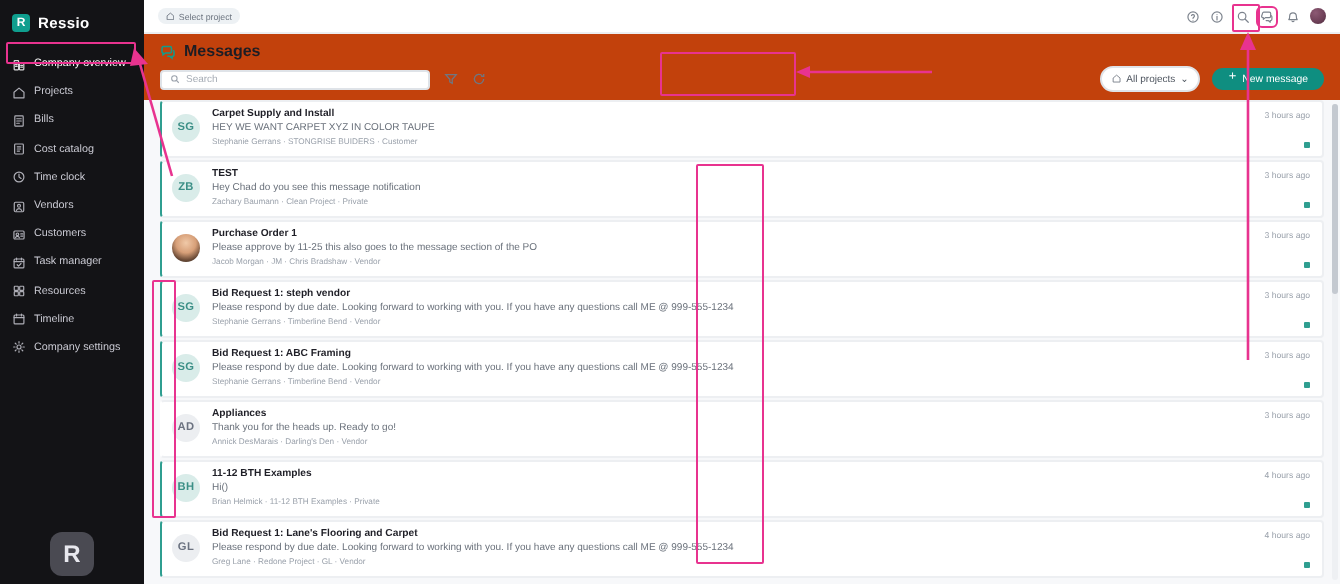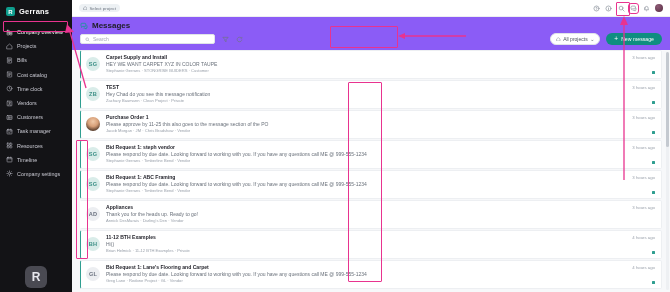--- a/index.html
+++ b/index.html
@@ -60,21 +60,21 @@
   .tb-ic{ width:7px;height:7px;display:flex;align-items:center;justify-content:center;color:#7c838d;}
   .tb-ic svg{width:7px;height:7px;display:block;}
   .tb-ic.boxed{ outline:1.2px solid #e8338f; outline-offset:1.6px; border-radius:1px; }
   .avatar-top{
     width:8px;height:8px;border-radius:50%;
     background:radial-gradient(circle at 35% 30%, #8d5a74 0%, #6d3f57 60%, #4a2b3c 100%);
   }
   
   #pagehead{
     position:absolute; left:72px; top:17px; right:0; height:33px;
-    background:#8b5cf6;
+    background:#c2410c;
   }
   .page-title-row{ display:flex; align-items:center; gap:4px; padding:4px 0 0 8px; }
   .page-title-row .pt-ic{ width:8px;height:8px;color:#0f9e8e; }
   .page-title-row .pt-ic svg{width:8px;height:8px;display:block;}
   .page-title{ font-size:8px; font-weight:bold; color:#1d1d24; }
   .tools-row{
     display:flex; align-items:center; gap:7px;
     padding:3px 0 0 8px;
   }
   .search-box{
@@ -155,21 +155,21 @@
   .anno{ position:absolute; pointer-events:none; }
   .abox{ border:1.3px solid #e8338f; border-radius:1px; }
   svg.arrow{ position:absolute; overflow:visible; }
 </style>
 </head>
 <body>
 
 <div id="sidebar">
   <div class="brand">
     <div class="brand-mark">R</div>
-    <div class="brand-name">Gerrans</div>
+    <div class="brand-name">Ressio</div>
   </div>
   <div class="nav" id="nav">
       <div class="nav-item active">
         <span class="ic">
           <svg viewBox="0 0 16 16" fill="none" stroke="currentColor" stroke-width="1.35" stroke-linecap="round" stroke-linejoin="round" width="7" height="7">
             <rect x="2.5" y="3" width="5" height="10.5" rx=".6"></rect>
             <rect x="8.5" y="6" width="5" height="7.5" rx=".6"></rect>
             <path d="M4 5.5h2M4 7.5h2M4 9.5h2M10 8.5h2M10 10.5h2"></path>
           </svg>
         </span>

